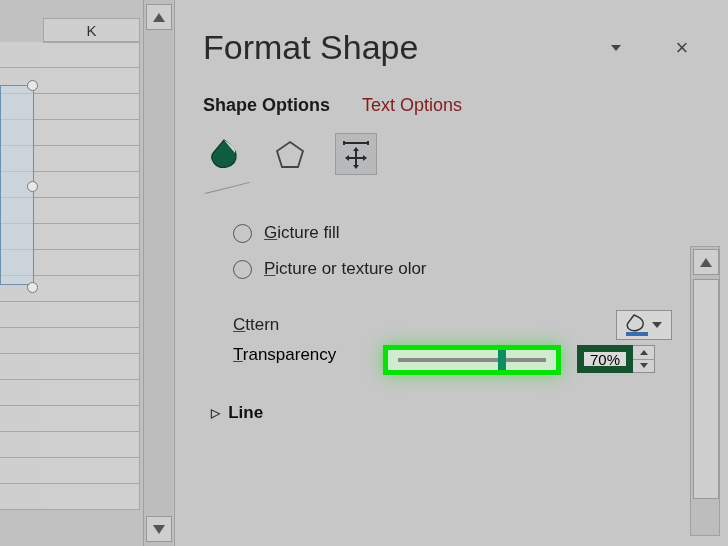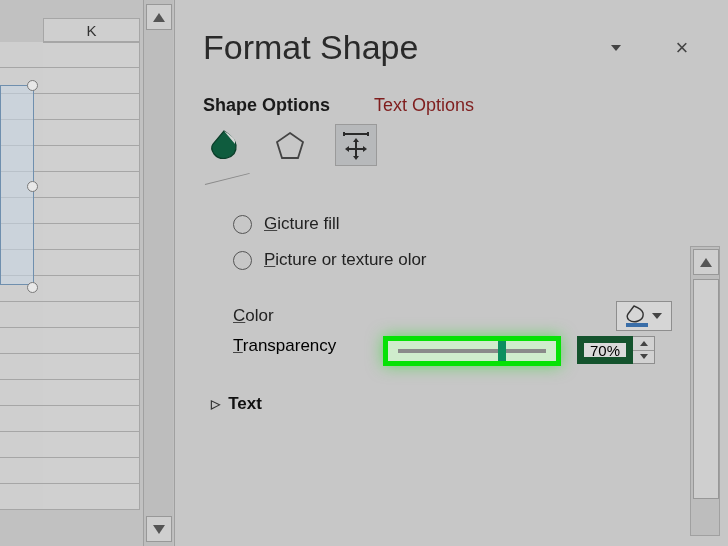--- a/index.html
+++ b/index.html
@@ -103,21 +103,21 @@
     color: #2a2a2a;
     flex: 1;
   }
   .pane-ctrl {
     width: 26px; height: 26px;
     display:flex;align-items:center;justify-content:center;
     color:#444; font-size:18px;
     margin-left: 40px;
     cursor: pointer;
   }
-  .tabs { display:flex; gap: 44px; margin-bottom: 6px; text-align: center; }
+  .tabs { display:flex; gap: 32px; margin-bottom: 15px; text-align: center; }
   .tab { font-size: 18px; color:#7f1d1d; cursor:pointer; padding-bottom:2px; }
   .tab.active { font-weight: 700; color:#1a1a1a; }
   .icon-row { display:flex; gap: 24px; align-items:center; margin-bottom: 10px; }
   .icon-btn { width:42px; height:42px; display:flex;align-items:center;justify-content:center; cursor:pointer; }
   .icon-btn.active svg .fillp { fill:#0f5c3e; }
   .icon-btn.bg { background:#b7b9bb; border:1px solid #9a9a9a; }
   .divider-slope {
     width: 60px; height: 16px; position: relative; margin: 6px 0 14px 2px;
   }
   .divider-slope::before {
@@ -287,21 +287,21 @@
       <div class="radio"></div>
       <span><span class="underline-first">G</span><span>icture fill</span></span>
     </div>
     <div class="radio-row">
       <div class="radio"></div>
       <span><span class="underline-first">P</span><span>icture or texture olor</span></span>
     </div>
   </div>
 
   <div class="row" style="margin-top:18px;">
-    <span class="label"><span class="underline-first">C</span><span>olor</span></span>
+    <span class="label"><span class="underline-first">C</span><span>ttern</span></span>
     <div class="color-btn">
       <div class="color-swatch-ic">
         <svg width="22" height="18" viewBox="0 0 22 18">
             <path d="M8 1 L2 9 Q0 12 3 15 Q7 18 12 16 Q18 14 17 8 Q16 4 8 1 Z" fill="none" stroke="#333" stroke-width="1.4"></path>
           </svg>
         <div class="color-bar"></div>
       </div>
       <div class="caret"></div>
     </div>
   </div>
@@ -319,21 +319,21 @@
           <div class="stri-up"></div>
         </div>
       <div class="down">
           <div class="stri-down"></div>
         </div>
     </div>
   </div>
 
   <div class="section-head">
     <span class="expander">▷</span>
-    <span>Text</span>
+    <span>Line</span>
   </div>
 
   <div class="vscroll-right">
     <div class="arrow-up">
         <div class="tri-up"></div>
       </div>
     <div class="thumb"></div>
   </div>
 </div>
 

